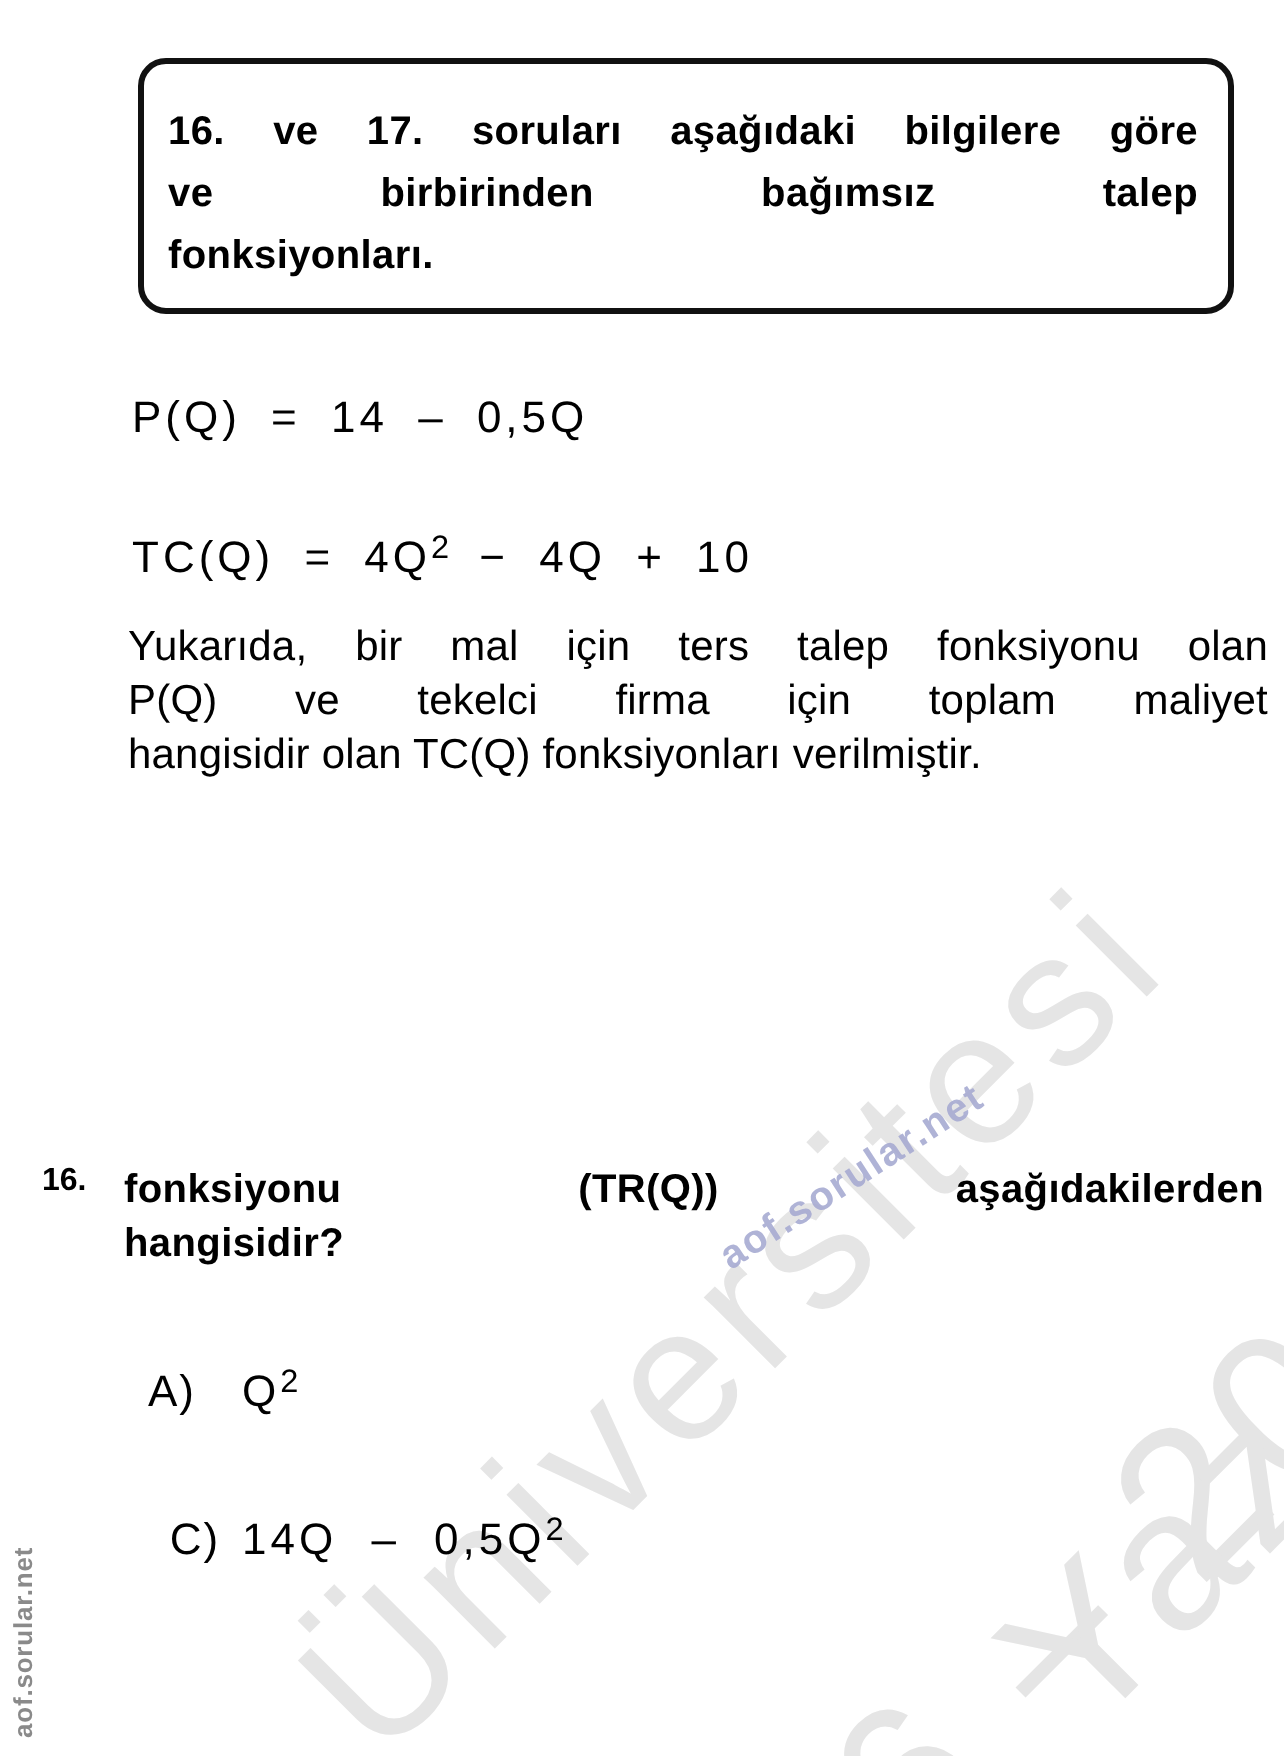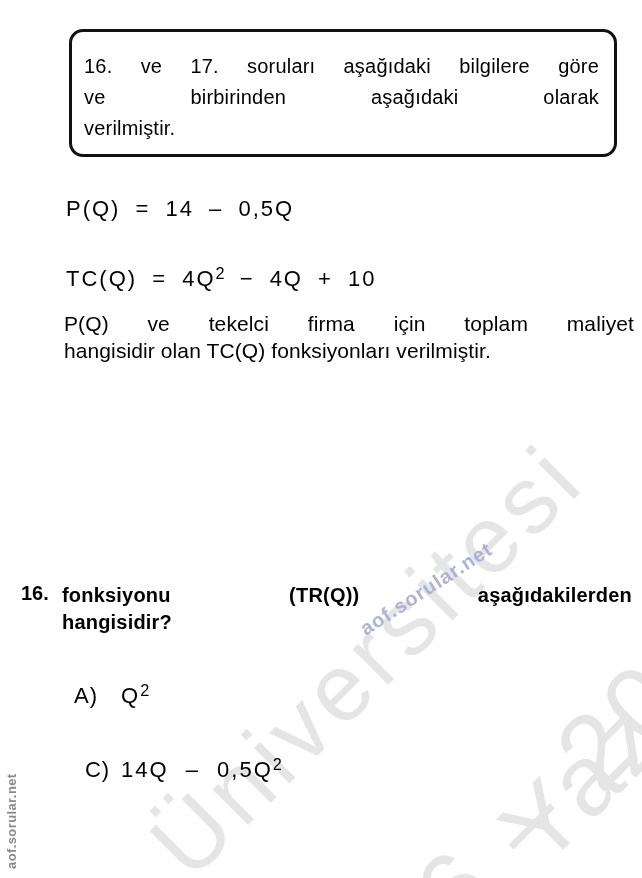--- a/index.html
+++ b/index.html
@@ -73,21 +73,21 @@
     height: 128px;
     box-sizing: border-box;
     border: 3px solid #111111;
     border-radius: 14px;
     padding: 19px 15px 0 12px;
     z-index: 2;
     background: transparent;
   }
   .box-line {
     font-size: 20px;
-    font-weight: 400;
+    font-weight: 700;
     line-height: 31px;
     letter-spacing: 0.2px;
   }
   .jline {
     text-align: justify;
     text-align-last: justify;
   }
 
   
   .formula {
@@ -122,21 +122,21 @@
     font-size: 21px;
     line-height: 27px;
     letter-spacing: 0.1px;
   }
 
   
   #question-number {
     position: absolute;
     left: 21px;
     top: 582px;
-    font-size: 20px;
+    font-size: 16px;
     font-weight: 700;
     z-index: 2;
   }
   #question-text {
     position: absolute;
     left: 62px;
     top: 582px;
     width: 570px;
     z-index: 2;
   }
@@ -180,28 +180,29 @@
 
   <div id="wm-university" class="wm-big">Anadolu Üniversitesi</div>
   <div id="wm-year" class="wm-big">2016 – 20</div>
   <div id="wm-season" class="wm-big">Yaz</div>
 
   <div id="wm-site-diagonal">aof.sorular.net</div>
   <div id="wm-site-vertical">aof.sorular.net</div>
 
   <div id="instruction-box">
     <div class="box-line jline">16. ve 17. soruları aşağıdaki bilgilere göre</div>
-    <div class="box-line jline">ve birbirinden aşağıdaki olarak</div>
-    <div class="box-line">verilmiştir.</div>
+    <div class="box-line jline">ve birbirinden bağımsız talep</div>
+    <div class="box-line">fonksiyonları.</div>
   </div>
 
   <div id="formula-p" class="formula">P(Q) = 14 – 0,5Q</div>
   <div id="formula-tc" class="formula">TC(Q) = 4Q<sup>2</sup> − 4Q + 10</div>
 
   <div id="description">
+    <div class="para-line jline">Yukarıda, bir mal için ters talep fonksiyonu olan</div>
     <div class="para-line jline">P(Q) ve tekelci firma için toplam maliyet</div>
     <div class="para-line">hangisidir olan TC(Q) fonksiyonları verilmiştir.</div>
   </div>
 
   <div id="question-number">16.</div>
   <div id="question-text">
     <div class="q-line jline">fonksiyonu (TR(Q)) aşağıdakilerden</div>
     <div class="q-line">hangisidir?</div>
   </div>
 

